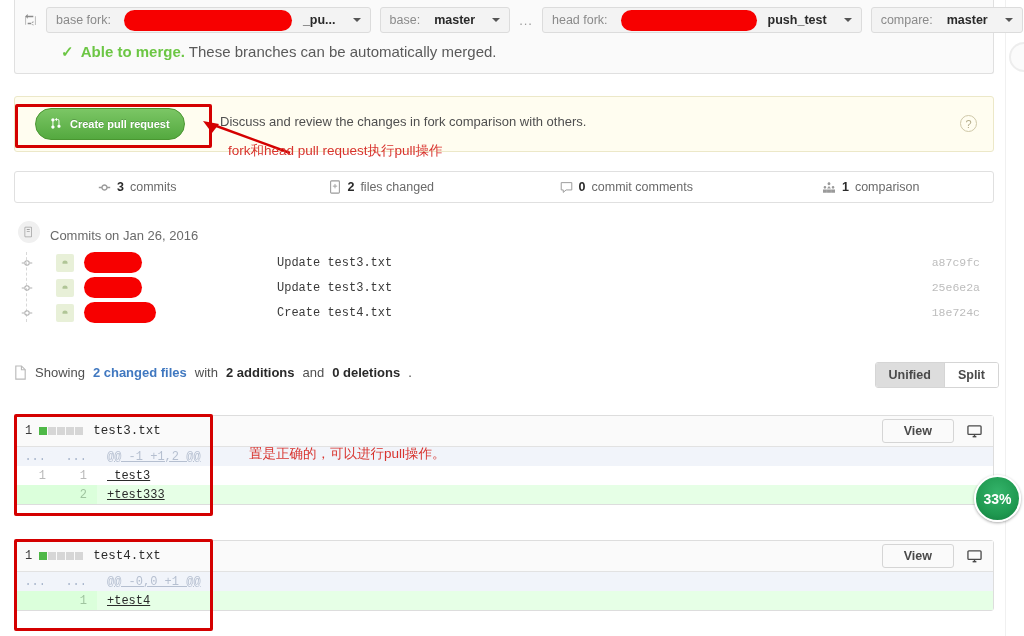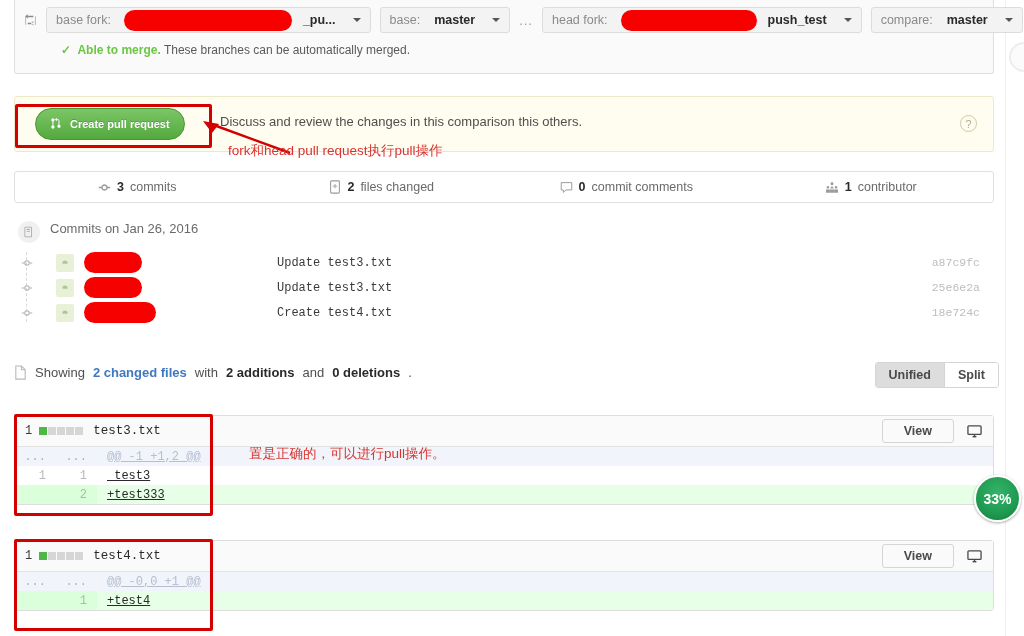--- a/index.html
+++ b/index.html
@@ -34,21 +34,21 @@
   .range-btn .strong { color: #2a2a2a; font-weight: bold; margin-left: 3px; }
   .range-btn .caret {
     display: inline-block; margin-left: 6px;
     border-left: 4px solid transparent; border-right: 4px solid transparent;
     border-top: 4px solid #555;
   }
   .redact { display: inline-block; background: #f70000; border-radius: 11px;
     height: 21px; vertical-align: middle; }
   .ellipsis-sep { color: #9b9b9b; margin: 0 9px 0 0; letter-spacing: 1px; }
 
-  .merge-status { position: absolute; left: 46px; top: 43px; font-size: 12px; color: #5a5a5a; }
+  .merge-status { position: absolute; left: 46px; top: 43px; font-size: 15px; color: #5a5a5a; }
   .merge-check { color: #6cc644; font-weight: bold; margin-right: 3px; }
   .merge-ok { color: #6cc644; font-weight: bold; }
 
   
   .pr-banner {
     position: absolute; left: 14px; top: 96px; width: 980px; height: 56px;
     background: #fffdf0; border: 1px solid #ece8c8; border-radius: 3px;
   }
   .pr-btn {
     position: absolute; left: 20px; top: 11px; height: 32px; padding: 0 14px;
@@ -81,21 +81,21 @@
     border: 1px solid #e0e0e0; border-radius: 3px; background: #fff;
     display: flex; align-items: center;
   }
   .stat { flex: 1; display: flex; align-items: center; justify-content: center;
     gap: 6px; font-size: 12.5px; color: #6a6a6a; }
   .stat b { color: #2a2a2a; font-weight: bold; }
   .stat .s-ico { color: #9a9a9a; display: inline-flex; align-items: center; }
 
   
   .commits-head { position: absolute; left: 18px; top: 221px; display: flex;
-    align-items: flex-start; gap: 10px; }
+    align-items: flex-end; gap: 10px; }
   .commits-head .ch-ico {
     width: 22px; height: 22px; border-radius: 50%; background: #f0f0f0;
     color: #a0a0a0; display: flex; align-items: center; justify-content: center;
   }
   .commits-head .ch-label { font-size: 13px; color: #6a6a6a; }
 
   .commit-list { position: absolute; left: 18px; top: 250px; width: 976px; }
   .commit-rail { position: absolute; left: 8px; top: 2px; width: 1px; height: 70px;
     border-left: 1px dashed #d8d8d8; }
   .commit-row { position: relative; height: 25px; display: flex; align-items: center; }
@@ -229,21 +229,21 @@
 
   <div class="pr-banner">
     <div class="pr-btn">
       <span>
         <svg width="13" height="13" viewBox="0 0 12 16" fill="currentColor">
           <path d="M11 11.3c0-.9-.6-1.6-1.4-1.9V4.5c0-1-.8-1.8-1.8-1.8H6.5V.8L4 3l2.5 2.2V3.8h1.3c.4 0 .7.3.7.7v4.9c-.8.3-1.4 1-1.4 1.9 0 1.1.9 2 2 2s1.9-.9 1.9-2zM3.6 3.6c0-1.1-.9-2-2-2s-2 .9-2 2c0 .9.6 1.6 1.4 1.9v5c-.8.3-1.4 1-1.4 1.9 0 1.1.9 2 2 2s2-.9 2-2c0-.9-.6-1.6-1.4-1.9v-5c.8-.3 1.4-1 1.4-1.9z"></path>
         </svg>
       </span>
       <span>Create pull request</span>
     </div>
-    <div class="pr-desc">Discuss and review the changes in this comparison this others.</div>
+    <div class="pr-desc">Discuss and review the changes in fork comparison with others.</div>
     <div class="help-icon">?</div>
   </div>
 
   <div class="anno-box-pr"></div>
   <svg class="anno-arrow" width="110" height="40">
     <line x1="95" y1="33" x2="16" y2="4" stroke="#d40000" stroke-width="2.5"></line>
     <polygon points="8,1 24,4 17,13" fill="#d40000"></polygon>
   </svg>
   <div class="anno-text-pr">fork和head pull request执行pull操作</div>
 
@@ -276,21 +276,21 @@
       <b>0</b>
       <span>commit comments</span>
     </div>
     <div class="stat">
       <span class="s-ico">
         <svg width="14" height="13" viewBox="0 0 16 16" fill="currentColor">
           <path d="M8 1.5c-1 0-1.8.8-1.8 1.8S7 5.1 8 5.1s1.8-.8 1.8-1.8S9 1.5 8 1.5zM3 6.2c-.9 0-1.6.7-1.6 1.6S2.1 9.4 3 9.4s1.6-.7 1.6-1.6S3.9 6.2 3 6.2zm10 0c-.9 0-1.6.7-1.6 1.6s.7 1.6 1.6 1.6 1.6-.7 1.6-1.6-.7-1.6-1.6-1.6zM8 6.3L5.6 9.1h4.8L8 6.3zM.6 14.5h4.8v-3.9H.6v3.9zm5 0h4.8v-3.9H5.6v3.9zm5 0h4.8v-3.9h-4.8v3.9z"></path>
         </svg>
       </span>
       <b>1</b>
-      <span>contributor</span>
+      <span>comparison</span>
     </div>
   </div>
 
   <div class="commits-head">
     <span class="ch-ico">
       <svg width="12" height="12" viewBox="0 0 14 16" fill="currentColor">
         <path d="M10 1H2L1 2v12l1 1h8l1-1V2l-1-1zm0 13H2V2h8v12z"></path>
         <path d="M4 4h4v1.2H4zM4 6.5h4v1.2H4z"></path>
       </svg>
     </span>

